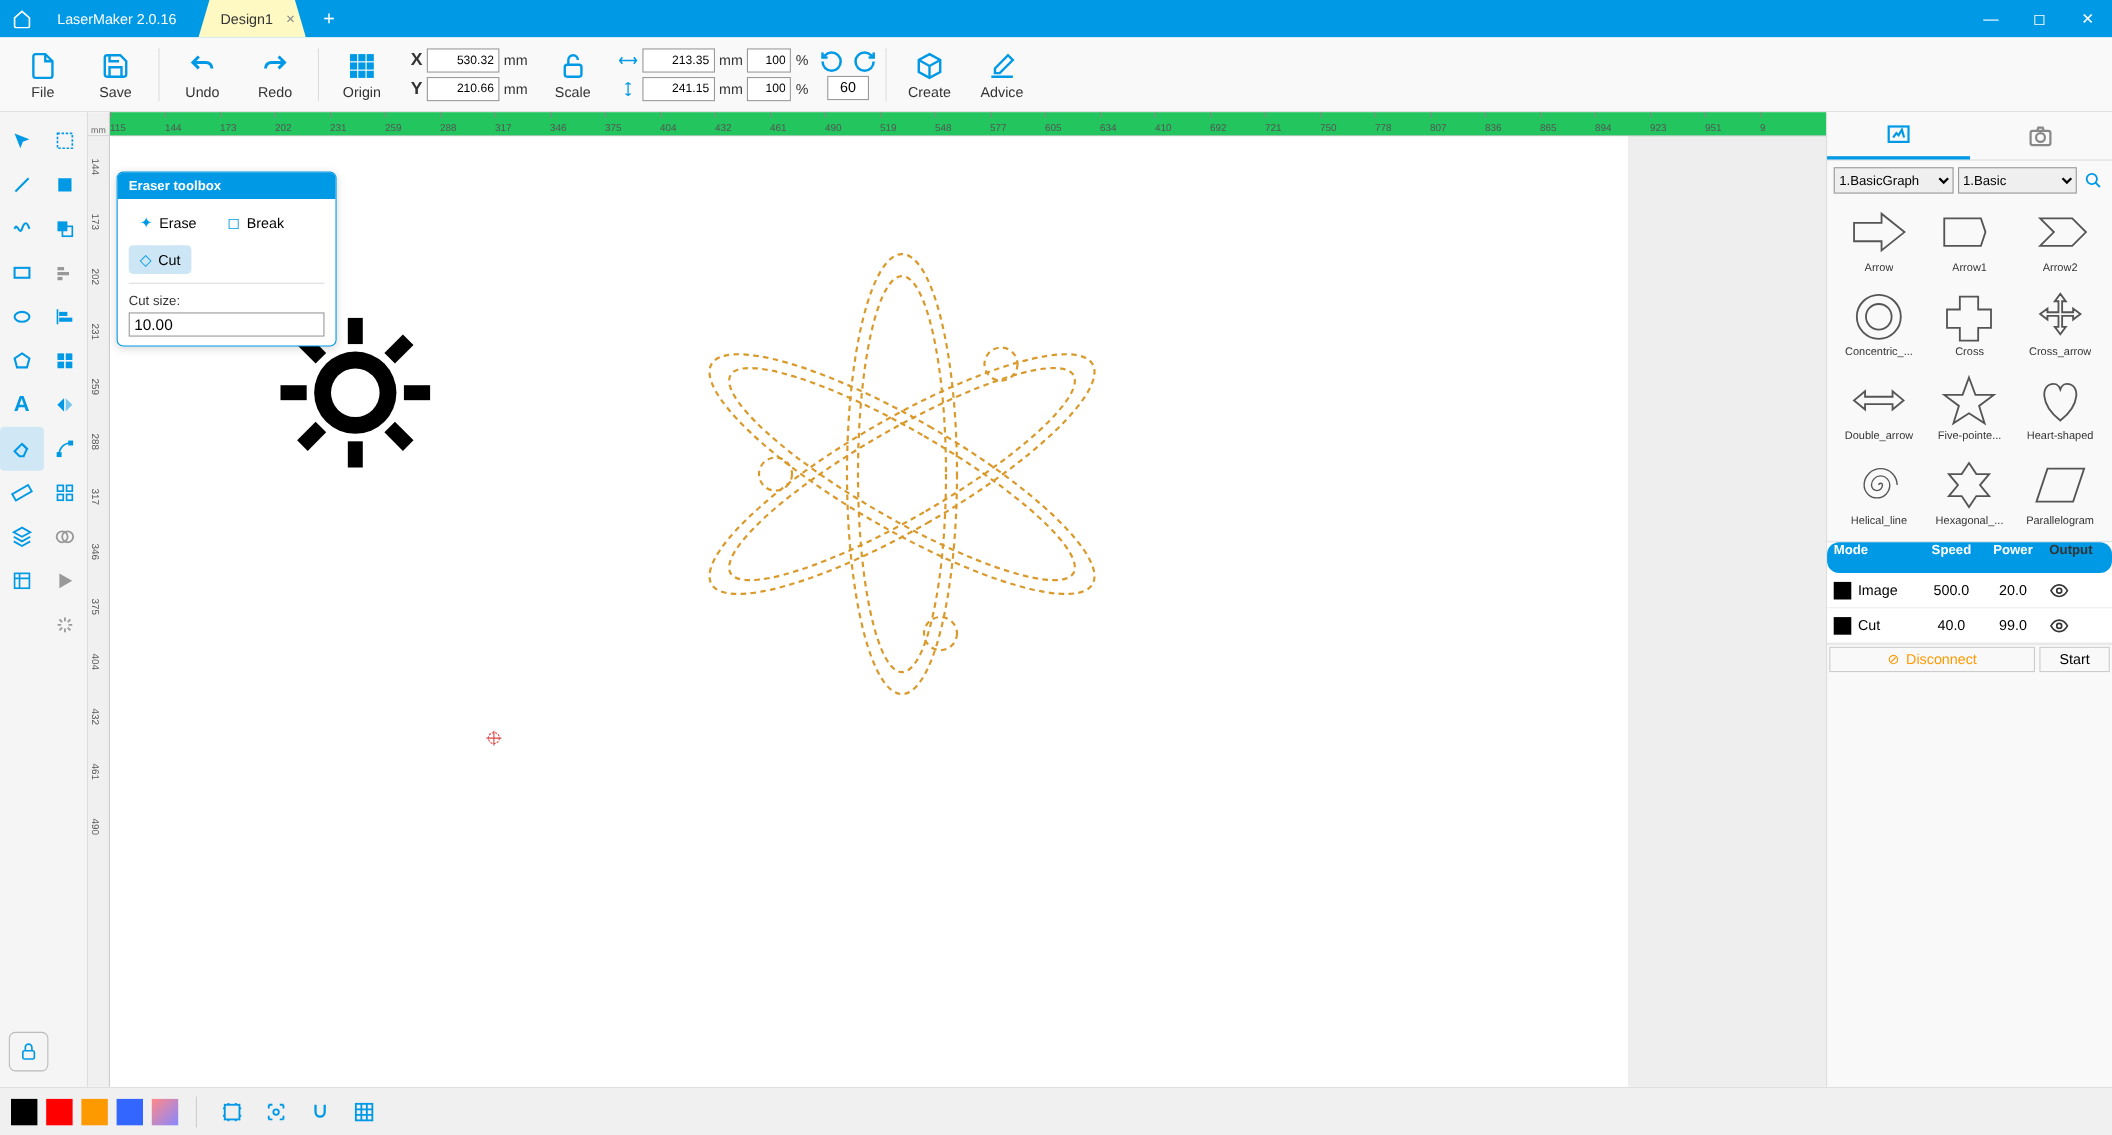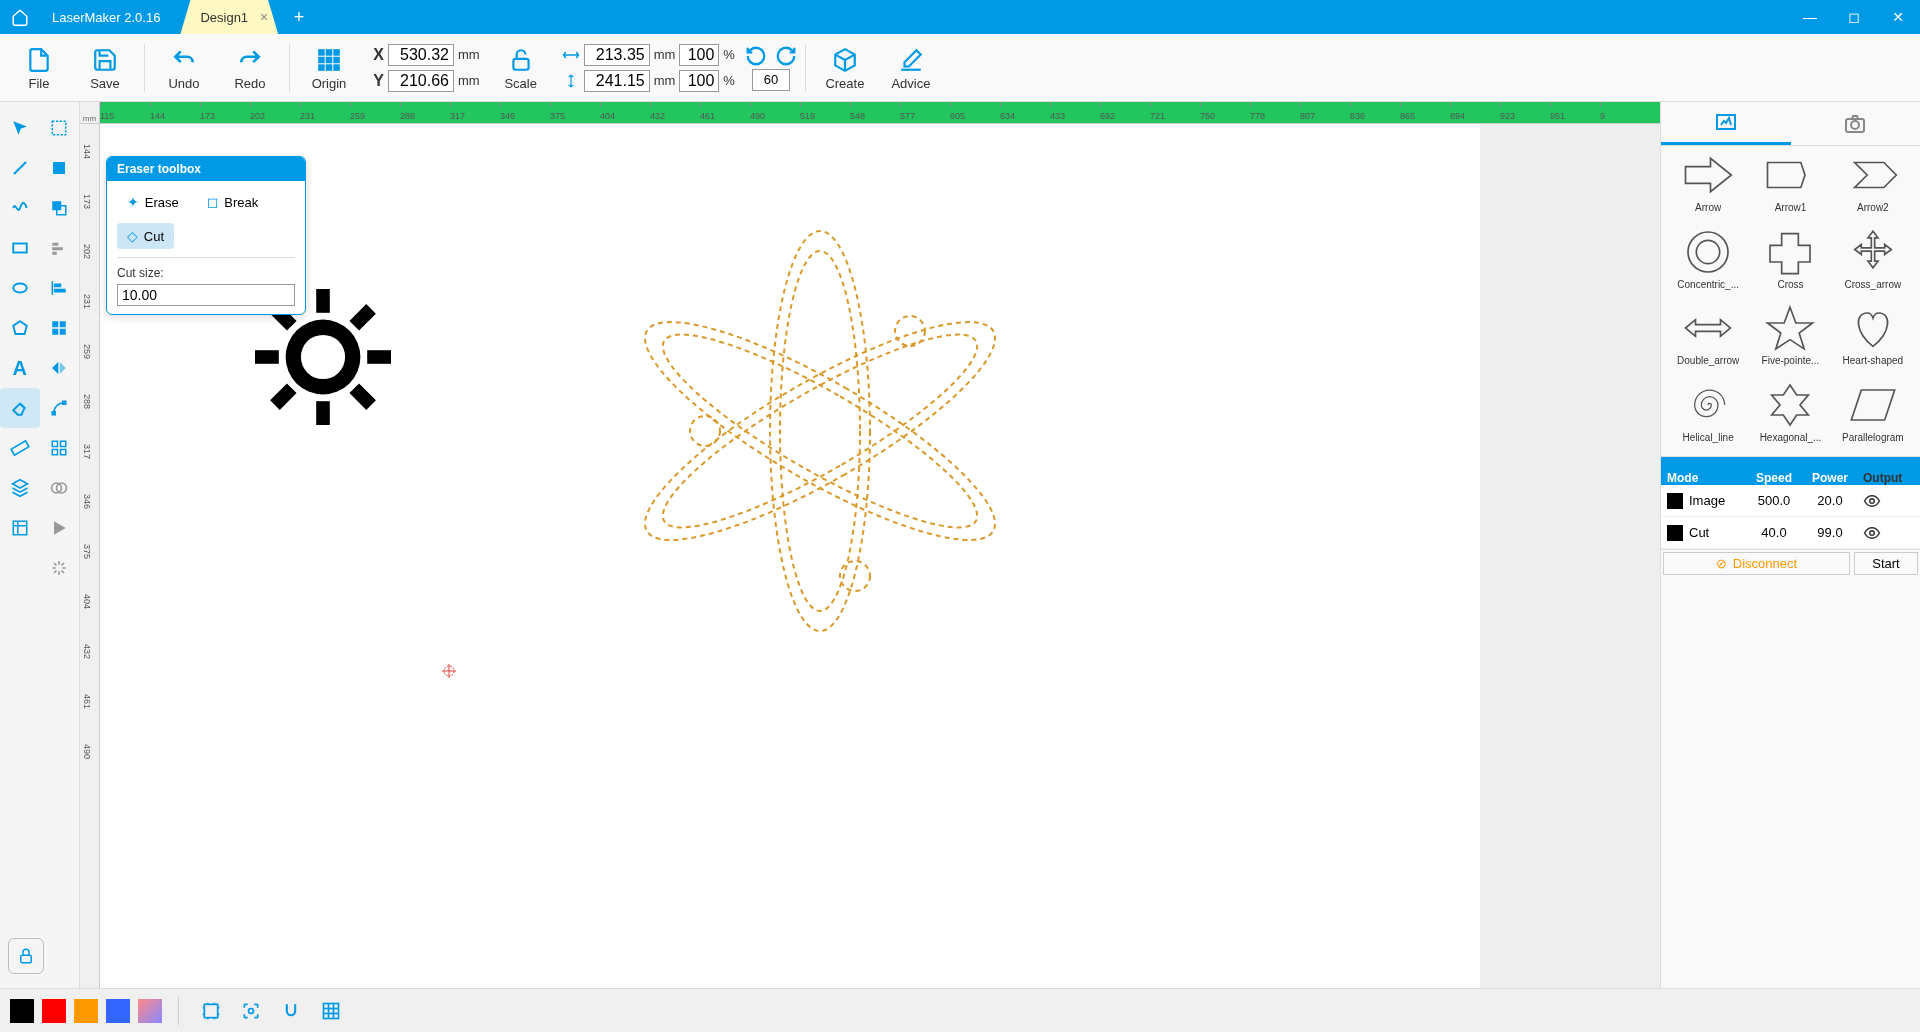--- a/index.html
+++ b/index.html
@@ -15,21 +15,21 @@
 .wc { width: 44px; height: 34px; display: flex; align-items: center; justify-content: center; font-size: 14px; }
 
 .toolbar { height: 68px; background: #f9f9f9; border-bottom: 1px solid #ddd; display: flex; align-items: center; padding: 0 8px; gap: 4px; }
 .tb-btn { display: flex; flex-direction: column; align-items: center; justify-content: center; width: 62px; height: 60px; color: #0099e5; cursor: pointer; }
 .tb-btn .icon { font-size: 26px; height: 32px; display: flex; align-items: center; }
 .tb-btn .label { font-size: 13px; color: #333; }
 .tb-sep { width: 1px; height: 48px; background: #ddd; margin: 0 4px; }
 .coord-group { display: flex; flex-direction: column; gap: 4px; margin: 0 6px; }
 .coord-row { display: flex; align-items: center; gap: 4px; }
 .coord-label { font-weight: bold; color: #333; width: 14px; text-align: right; }
-.coord-input { width: 66px; height: 22px; border: 1px solid #999; font-size: 16px; padding: 0 4px; text-align: right; }
+.coord-input { width: 66px; height: 22px; border: 1px solid #999; font-size: 11px; padding: 0 4px; text-align: right; }
 .coord-unit { font-size: 13px; color: #333; }
 .rotate-group { display: flex; flex-direction: column; align-items: center; gap: 2px; }
 .rotate-icons { display: flex; gap: 8px; color: #0099e5; font-size: 22px; }
 .rotate-input { width: 38px; height: 22px; border: 1px solid #999; text-align: center; font-size: 13px; }
 
 .main-area { display: flex; height: calc(100% - 34px - 68px - 44px); }
 
 .left-tools { width: 80px; background: #f5f5f5; border-right: 1px solid #ddd; display: flex; flex-direction: column; padding: 6px 0; }
 .tool-row { display: flex; }
 .tool-cell { width: 40px; height: 40px; display: flex; align-items: center; justify-content: center; color: #0099e5; font-size: 20px; cursor: pointer; }
@@ -69,21 +69,21 @@
 .rp-tab.active { border-bottom: 3px solid #0099e5; }
 .rp-selects { padding: 6px; display: flex; gap: 4px; align-items: center; }
 .rp-select { height: 24px; border: 1px solid #999; font-size: 12px; flex: 1; }
 .rp-search { width: 22px; height: 22px; color: #0099e5; display: flex; align-items: center; justify-content: center; }
 .shapes-grid { display: grid; grid-template-columns: repeat(3, 1fr); gap: 4px; padding: 4px 8px; overflow-y: auto; flex: 0 0 310px; }
 .shape-cell { display: flex; flex-direction: column; align-items: center; gap: 2px; }
 .shape-icon { width: 64px; height: 50px; display: flex; align-items: center; justify-content: center; }
 .shape-label { font-size: 10px; color: #333; white-space: nowrap; overflow: hidden; text-overflow: ellipsis; max-width: 76px; }
 
 .layers-table { background: #fff; border-top: 1px solid #ddd; }
-.lt-header { display: flex; background: #0099e5; color: #fff; font-size: 12px; font-weight: bold; height: 28px; align-items: flex-end; }
+.lt-header { display: flex; background: #0099e5; color: #fff; font-size: 12px; font-weight: bold; height: 28px; align-items: flex-start; border-radius: 11px; }
 .lt-header > div { padding: 0 6px; }
 .lt-row { display: flex; height: 32px; align-items: center; font-size: 13px; border-bottom: 1px solid #eee; }
 .lt-row > div { padding: 0 6px; }
 .lt-color { width: 16px; height: 16px; background: #000; display: inline-block; }
 .col-mode { width: 84px; display: flex; align-items: center; gap: 6px; }
 .col-speed { width: 58px; text-align: center; }
 .col-power { width: 54px; text-align: center; }
 .col-output { width: 50px; text-align: center; color: #333; }
 
 .start-area { flex: 1; display: flex; align-items: center; justify-content: center; }
@@ -441,21 +441,21 @@
         <div class="ruler-tick" style="left: 450px;">375</div>
         <div class="ruler-tick" style="left: 500px;">404</div>
         <div class="ruler-tick" style="left: 550px;">432</div>
         <div class="ruler-tick" style="left: 600px;">461</div>
         <div class="ruler-tick" style="left: 650px;">490</div>
         <div class="ruler-tick" style="left: 700px;">519</div>
         <div class="ruler-tick" style="left: 750px;">548</div>
         <div class="ruler-tick" style="left: 800px;">577</div>
         <div class="ruler-tick" style="left: 850px;">605</div>
         <div class="ruler-tick" style="left: 900px;">634</div>
-        <div class="ruler-tick" style="left: 950px;">433</div>
+        <div class="ruler-tick" style="left: 950px;">410</div>
         <div class="ruler-tick" style="left: 1000px;">692</div>
         <div class="ruler-tick" style="left: 1050px;">721</div>
         <div class="ruler-tick" style="left: 1100px;">750</div>
         <div class="ruler-tick" style="left: 1150px;">778</div>
         <div class="ruler-tick" style="left: 1200px;">807</div>
         <div class="ruler-tick" style="left: 1250px;">836</div>
         <div class="ruler-tick" style="left: 1300px;">865</div>
         <div class="ruler-tick" style="left: 1350px;">894</div>
         <div class="ruler-tick" style="left: 1400px;">923</div>
         <div class="ruler-tick" style="left: 1450px;">951</div>
@@ -558,20 +558,30 @@
           </svg>
         </div>
       <div class="rp-tab">
           <svg width="24" height="24" viewBox="0 0 24 24" fill="none" stroke="#888" stroke-width="2">
             <rect x="3" y="7" width="18" height="13" rx="2"></rect>
             <circle cx="12" cy="13" r="4"></circle>
             <path d="M9 7l1-3h4l1 3"></path>
           </svg>
         </div>
     </div>
+    <div class="rp-selects">
+      <select class="rp-select"><option>1.BasicGraph</option></select>
+      <select class="rp-select"><option>1.Basic</option></select>
+      <div class="rp-search">
+          <svg width="16" height="16" viewBox="0 0 24 24" fill="none" stroke="#0099e5" stroke-width="2.5">
+            <circle cx="10" cy="10" r="7"></circle>
+            <line x1="15" y1="15" x2="21" y2="21"></line>
+          </svg>
+        </div>
+    </div>
     <div class="shapes-grid" id="shapes-grid">
         <div class="shape-cell">
           <div class="shape-icon">
             <svg width="64" height="50" viewBox="0 0 64 60">
               <polygon points="5,20 35,20 35,10 60,30 35,50 35,40 5,40" fill="none" stroke="#555" stroke-width="2"></polygon>
             </svg>
           </div>
           <div class="shape-label">Arrow</div>
         </div>
         <div class="shape-cell">

